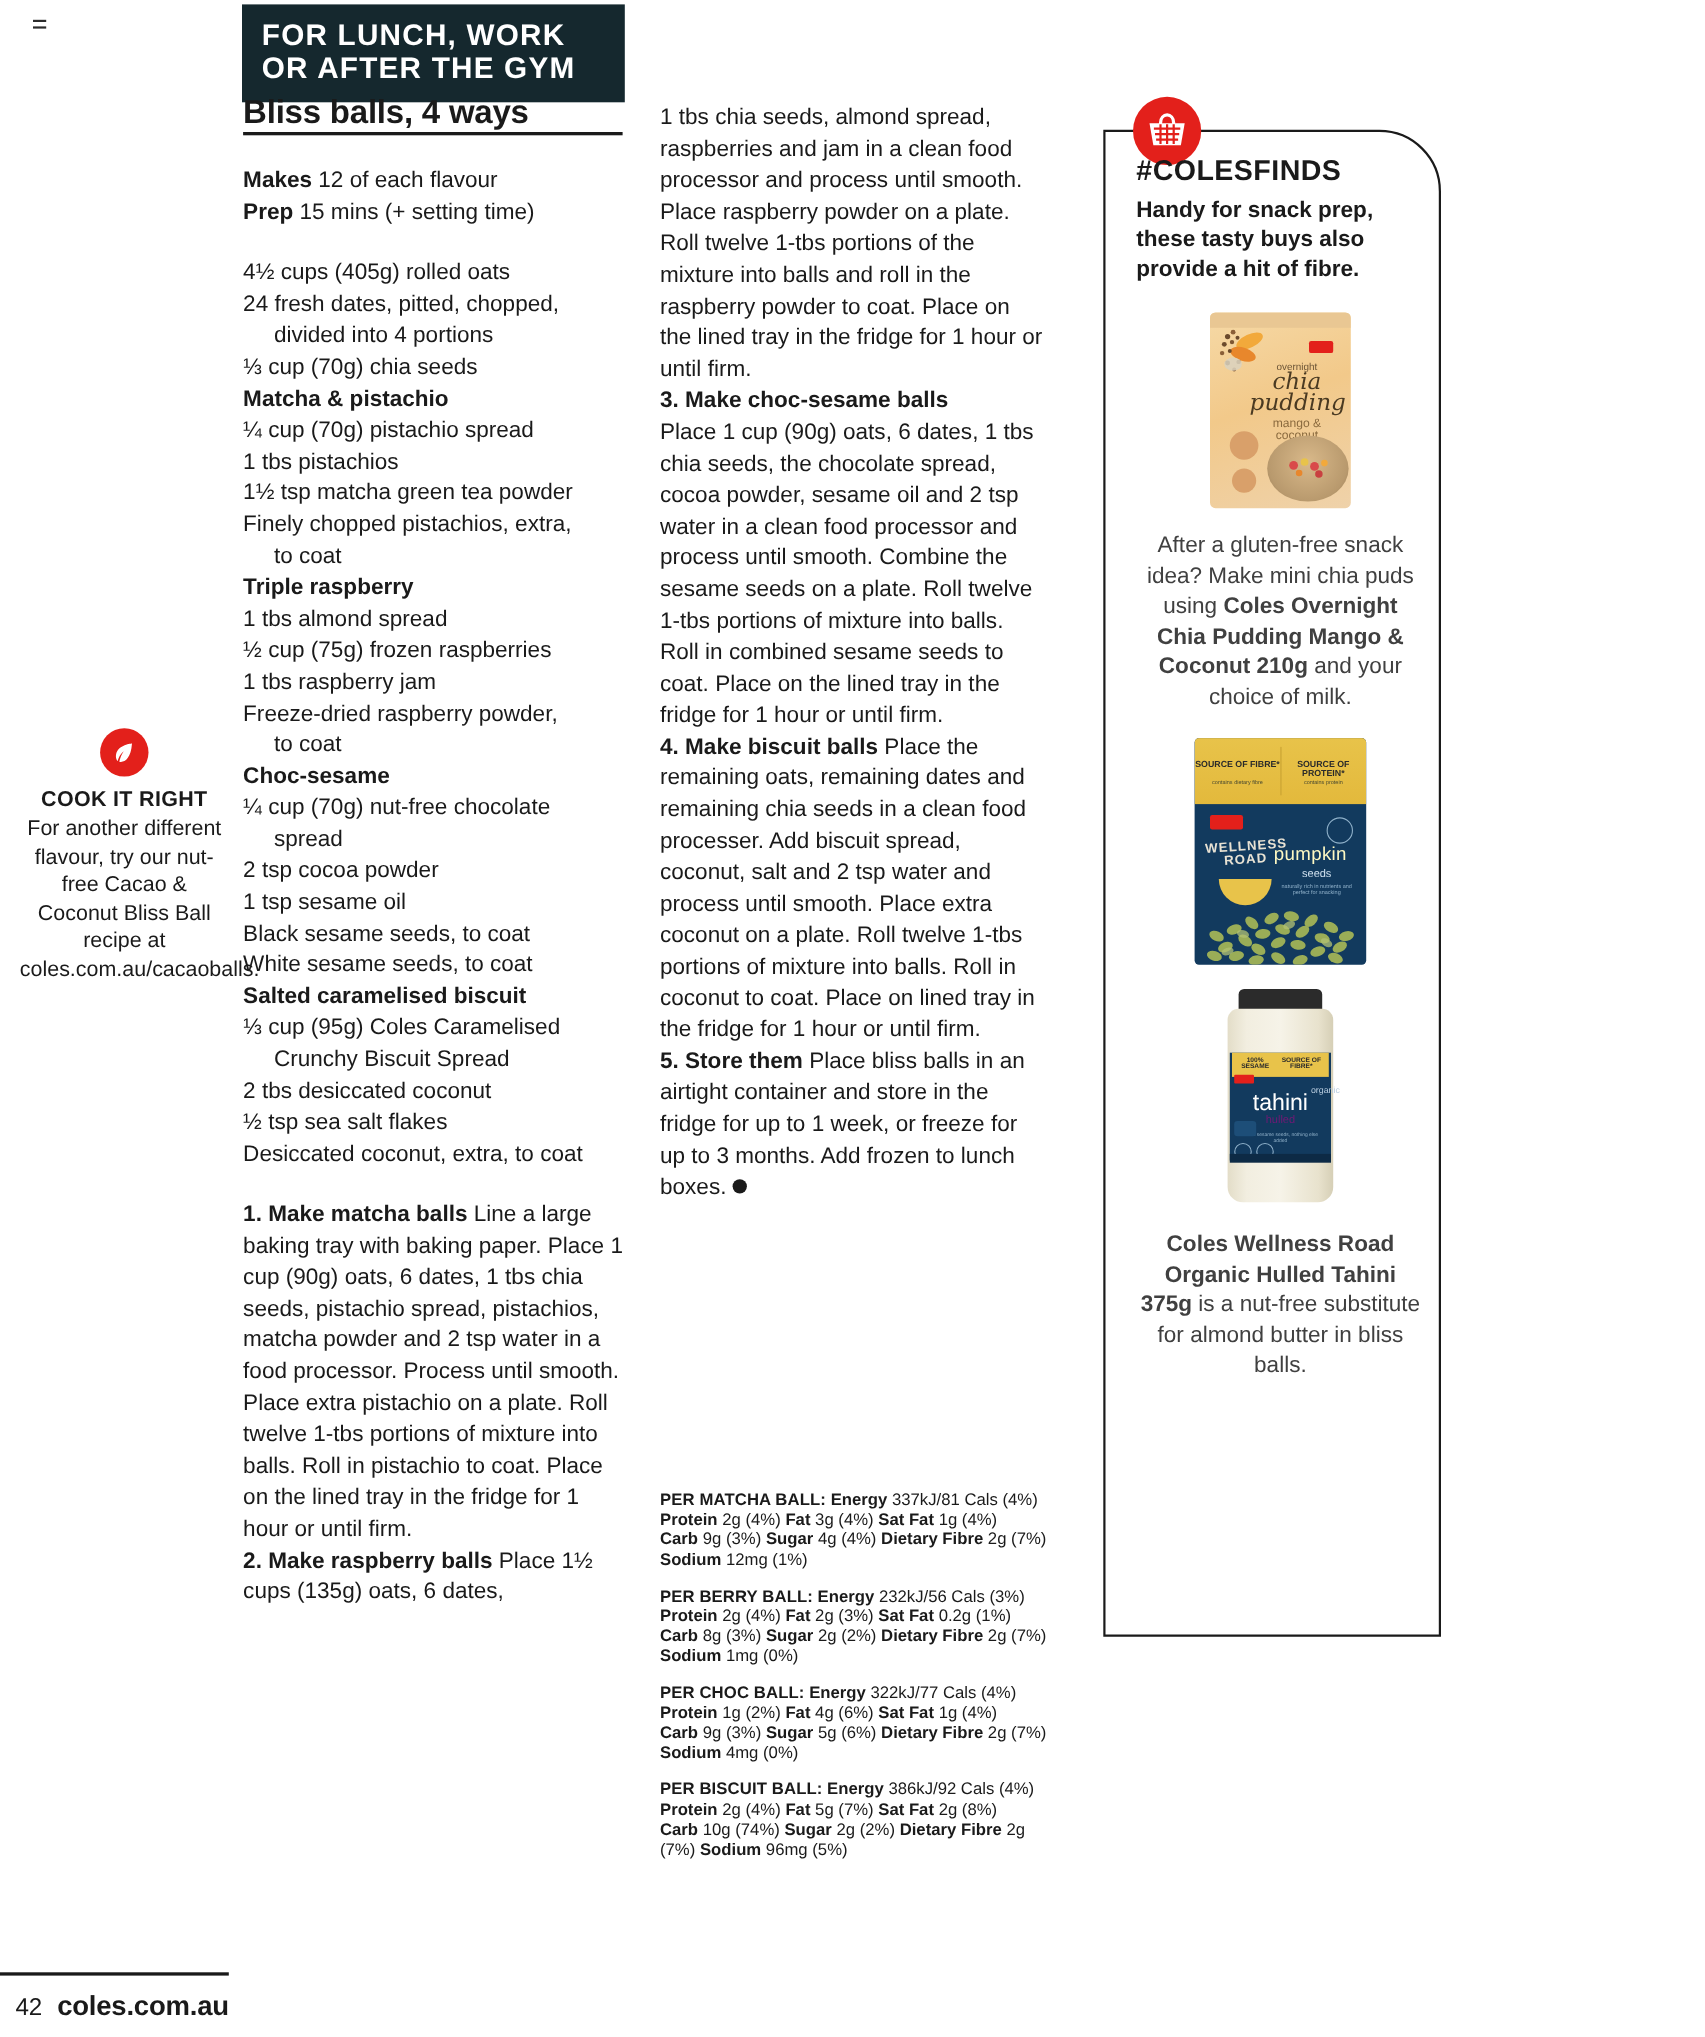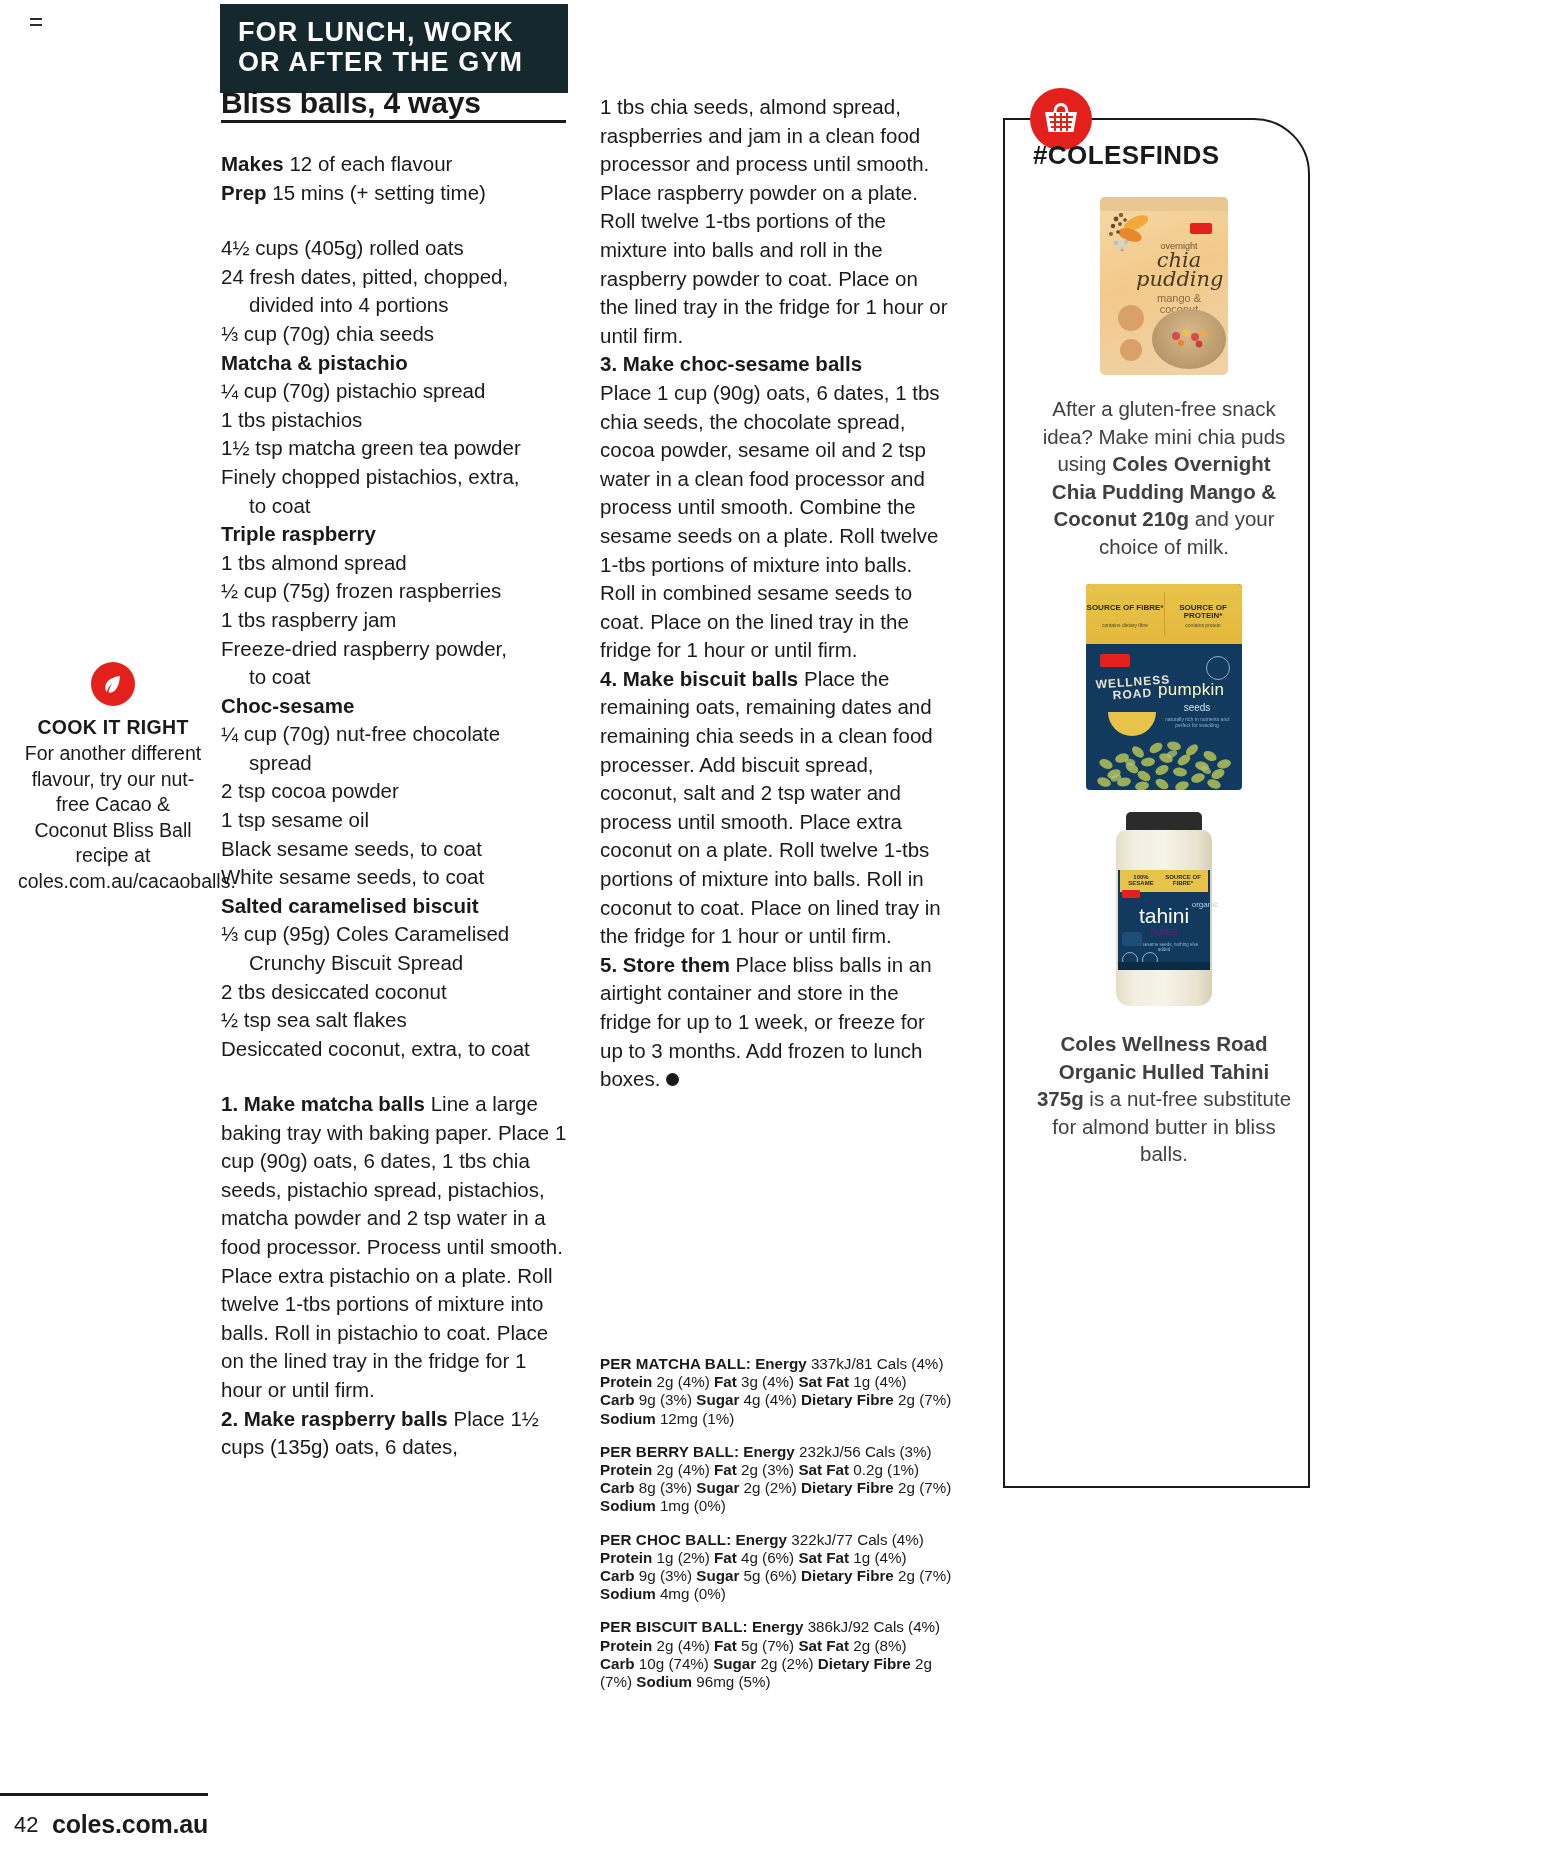--- a/index.html
+++ b/index.html
@@ -594,20 +594,21 @@
     <line x1="8" y1="20" x2="30" y2="20" stroke="#e3201b" stroke-width="2"></line>
     <line x1="9" y1="25" x2="29" y2="25" stroke="#e3201b" stroke-width="2"></line>
     <line x1="13" y1="11" x2="13" y2="29" stroke="#e3201b" stroke-width="2"></line>
     <line x1="19" y1="11" x2="19" y2="29" stroke="#e3201b" stroke-width="2"></line>
     <line x1="25" y1="11" x2="25" y2="29" stroke="#e3201b" stroke-width="2"></line>
   </svg>
 </div>
 
 <div class="finds-inner">
   <div class="finds-title">#COLESFINDS</div>
+  <div class="finds-intro">Handy for snack prep, these tasty buys also provide a hit of fibre.</div>
 
   <div class="prod" style="margin-top:26px;">
     <div class="pouch">
       <div class="topseal"></div>
       <svg class="fruit" viewBox="0 0 58 52">
         <ellipse cx="30" cy="14" rx="13" ry="6" fill="#f2a93b" transform="rotate(-25 30 14)"></ellipse>
         <ellipse cx="24" cy="26" rx="12" ry="6" fill="#e8872c" transform="rotate(18 24 26)"></ellipse>
         <circle cx="10" cy="10" r="2.4" fill="#6b4a2c"></circle>
         <circle cx="15" cy="6" r="2.2" fill="#8a5f38"></circle>
         <circle cx="7" cy="17" r="2.2" fill="#6b4a2c"></circle>

